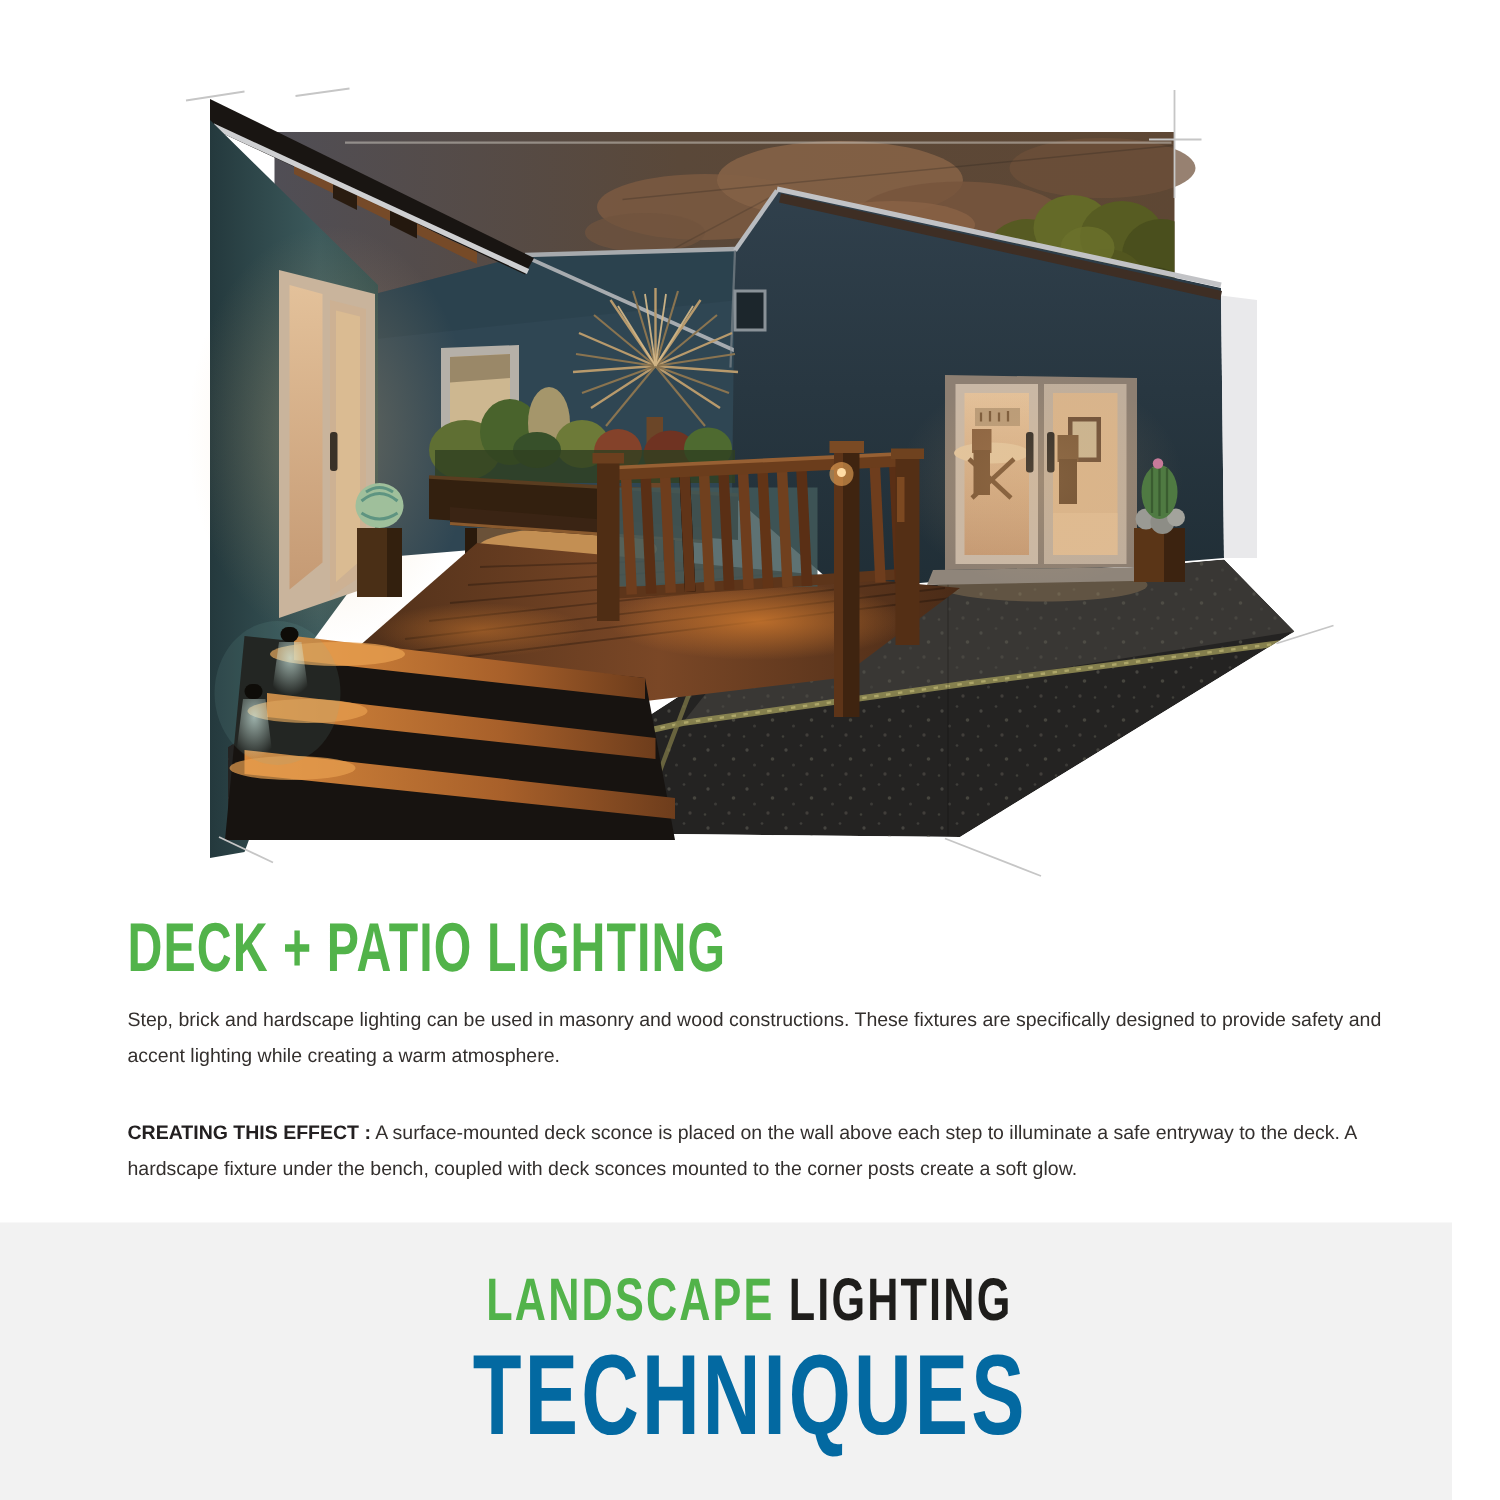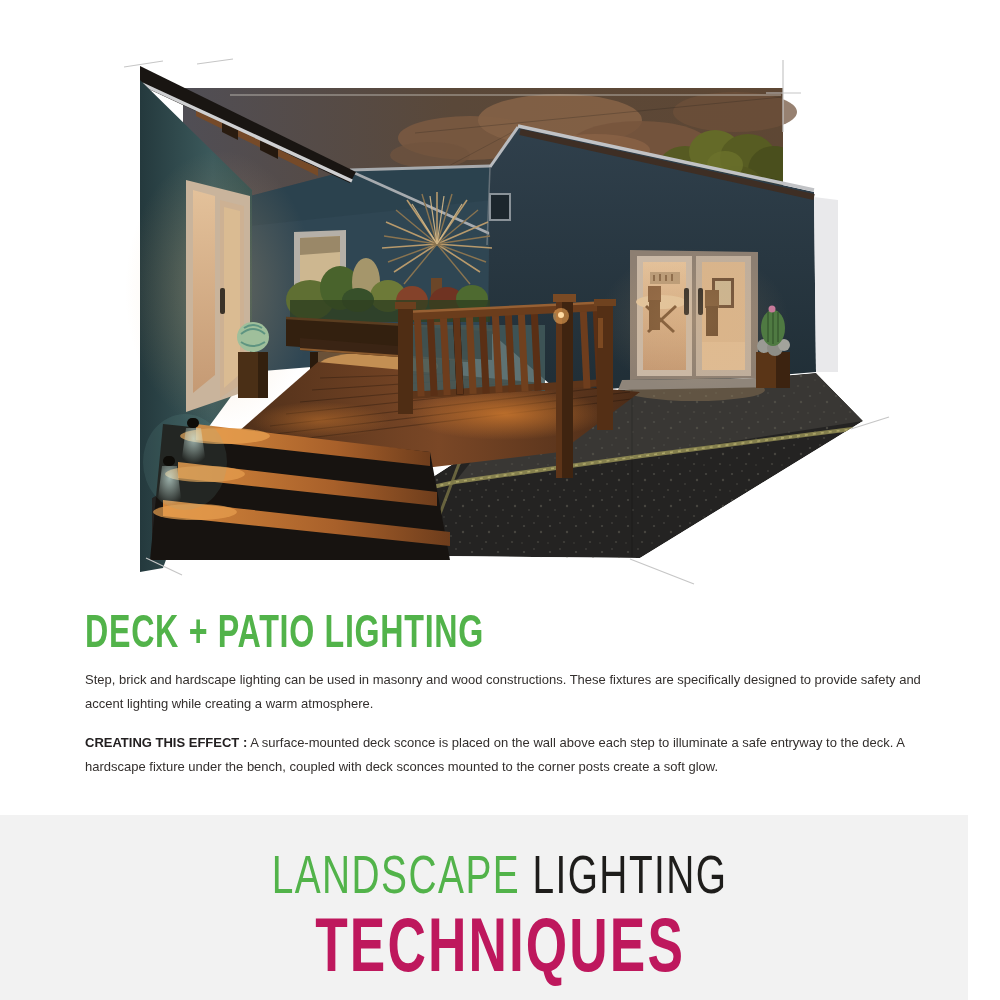--- a/index.html
+++ b/index.html
@@ -3,28 +3,28 @@
 <meta charset="utf-8">
 <style>
   html,body{margin:0;padding:0;background:#ffffff;}
   .stage{position:relative;width:968px;height:1000px;background:#ffffff;overflow:hidden;
          font-family:"Liberation Sans",sans-serif;}
   svg.scene{position:absolute;left:0;top:0;}
   .copy{position:absolute;left:85px;top:608px;width:852px;}
   .headline{color:#52b34a;font-weight:bold;font-size:46px;line-height:1;}
   .cond{display:inline-block;transform:scaleX(0.70);transform-origin:left center;white-space:nowrap;letter-spacing:1px;}
   .body-text{margin-top:14px;font-size:13px;line-height:23.5px;color:#332f2d;}
-  .body-text.second{margin-top:16px;}
+  .body-text.second{margin-top:28px;}
   .bold-label{font-weight:bold;color:#232021;}
   .footer{position:absolute;left:0;top:815px;width:1000px;height:185px;background:#f2f2f2;text-align:center;}
-  .footer-line1{margin-top:32px;font-size:54px;font-weight:normal;line-height:1;}
+  .footer-line1{margin-top:32px;font-size:40px;font-weight:bold;line-height:1;}
   .footer-line1 .cond2{display:inline-block;transform:scaleX(0.72);transform-origin:center;white-space:nowrap;letter-spacing:2px;}
   .brand-green{color:#52b34a;}
   .brand-dark{color:#1e1d1b;}
-  .footer-line2{margin-top:6px;font-size:76px;font-weight:bold;color:#be185d;line-height:1;}
+  .footer-line2{margin-top:6px;font-size:76px;font-weight:bold;color:#0369a1;line-height:1;}
   .footer-line2 .cond2{display:inline-block;transform:scaleX(0.70);transform-origin:center;white-space:nowrap;letter-spacing:3px;}
 </style>
 </head>
 <body>
 
 <div class="stage">
 
   <svg class="scene" width="1000" height="1000" viewBox="0 0 1000 1000">
     <defs>
       <linearGradient id="skyG" x1="0" y1="0" x2="1" y2="0">

